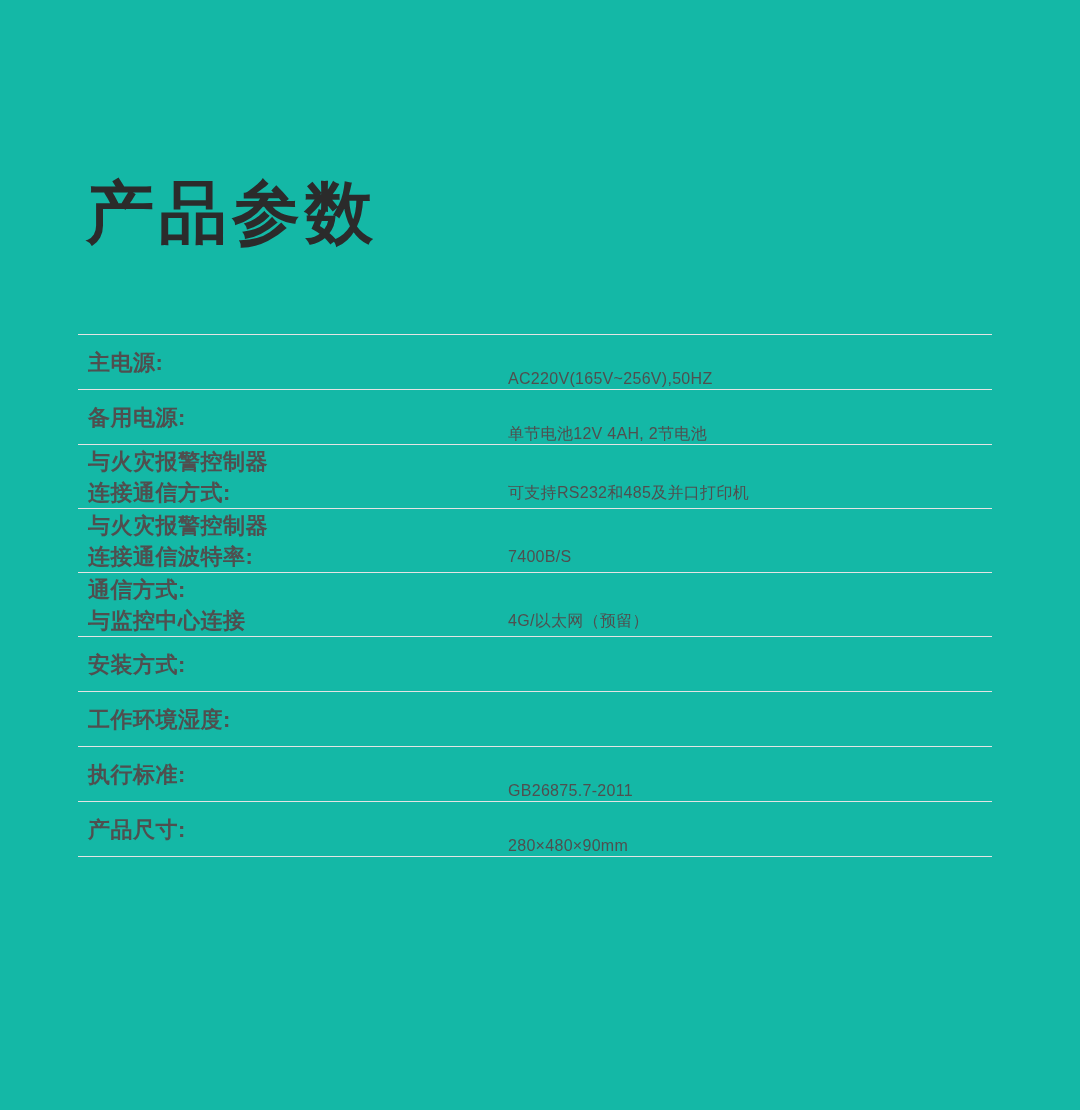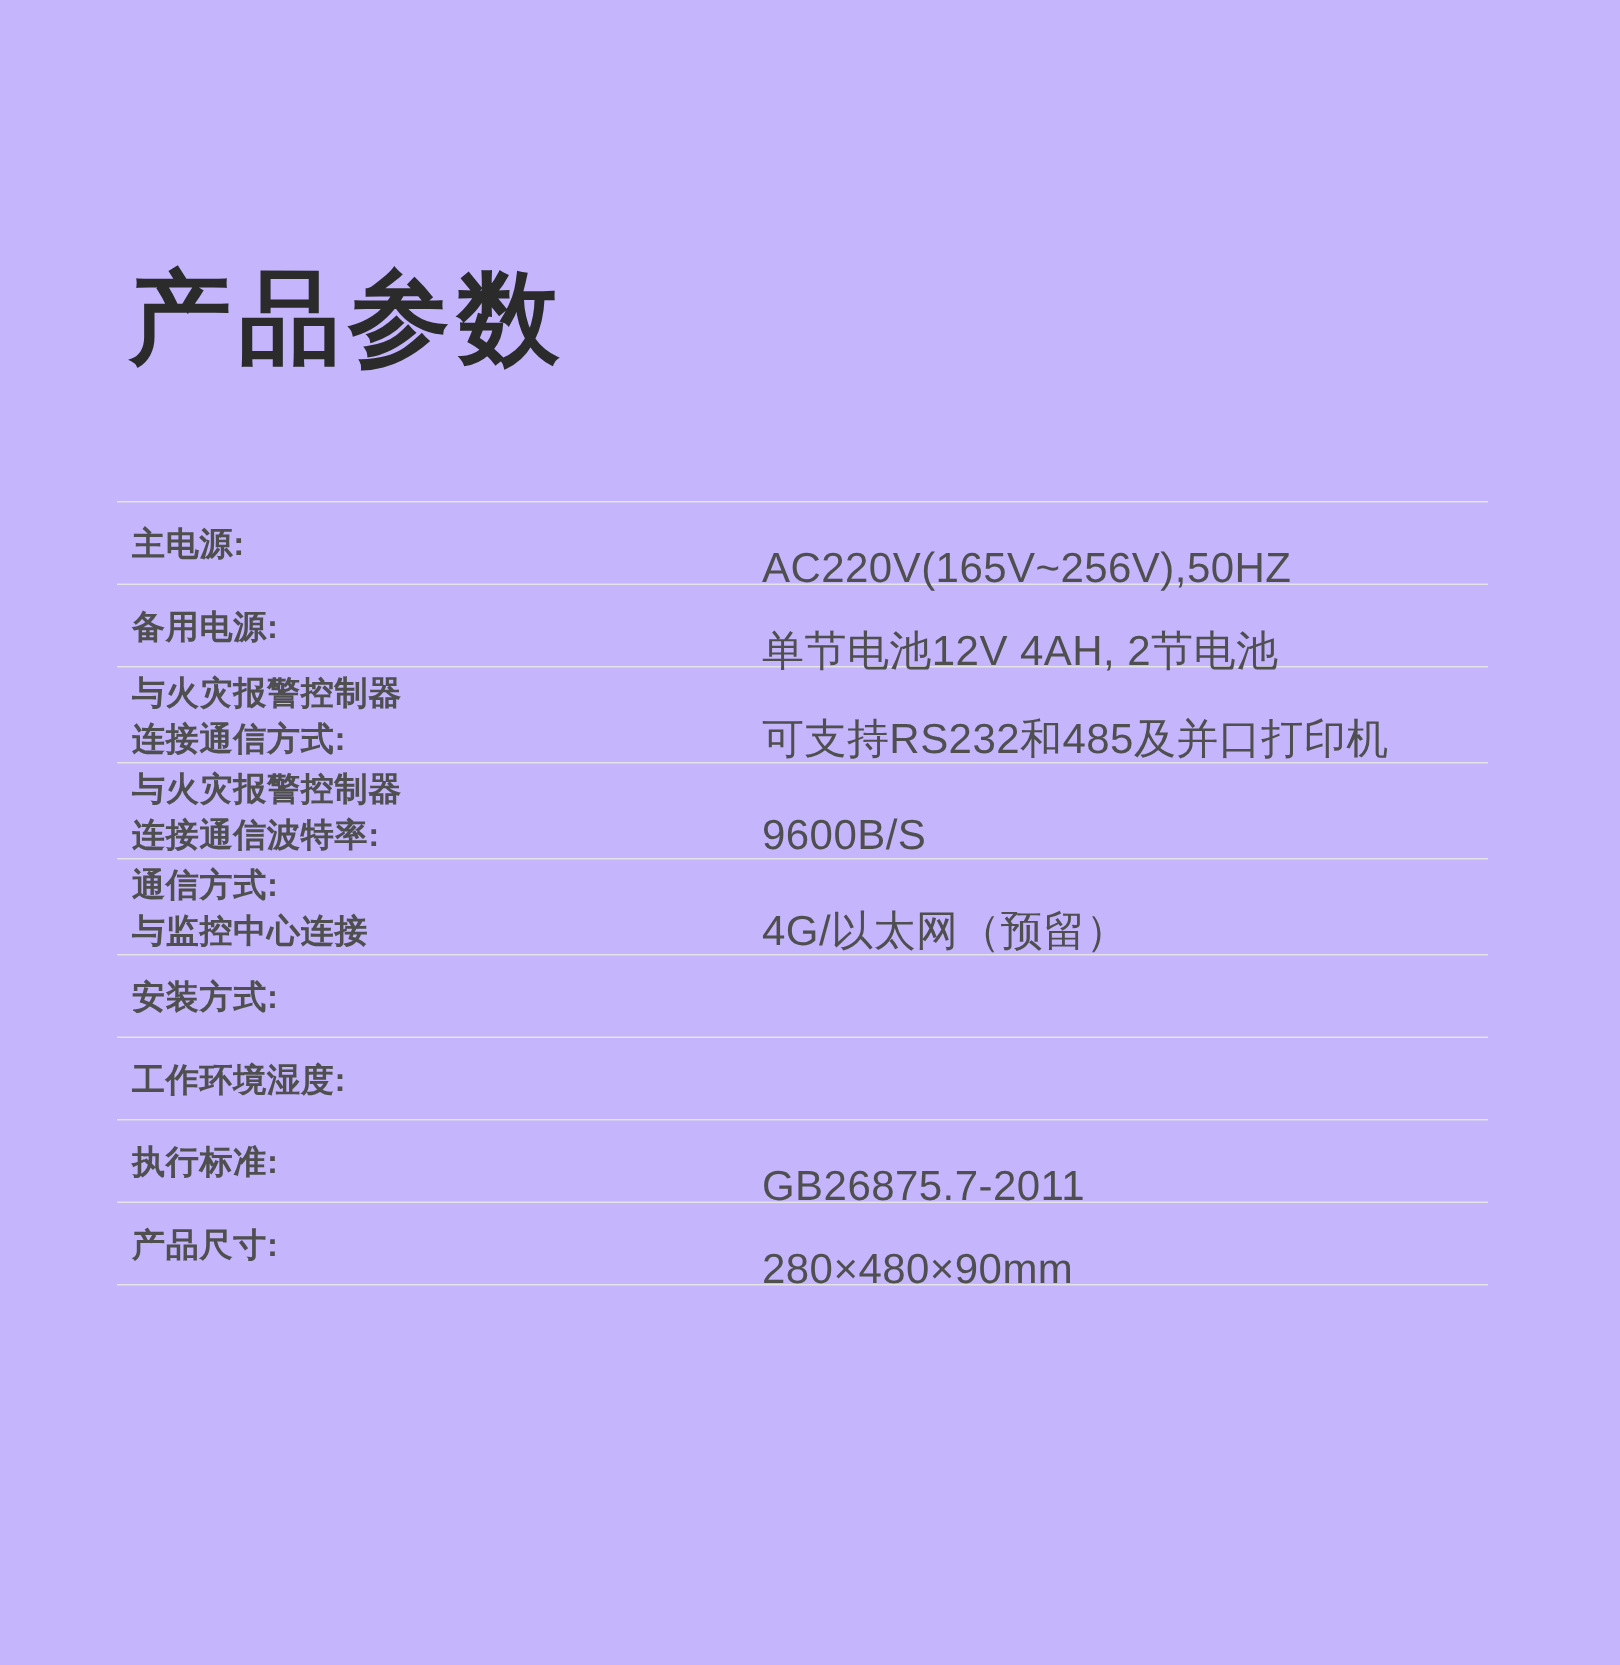--- a/index.html
+++ b/index.html
@@ -5,21 +5,21 @@
   html, body {
     margin: 0;
     padding: 0;
     background: #ffffff;
     font-family: "Liberation Sans", "DejaVu Sans", sans-serif;
   }
   .page {
     position: relative;
     width: 1080px;
     height: 1110px;
-    background: #c4b5fd;
+    background: #14b8a6;
     overflow: hidden;
   }
   .title {
     position: absolute;
     left: 86px;
     top: 176px;
     margin: 0;
     font-size: 68px;
     line-height: 1.08;
     font-weight: 700;
@@ -51,21 +51,21 @@
     line-height: 31px;
     color: #4f4f4f;
     letter-spacing: 0.5px;
     font-weight: bold;
   }
   .label span {
     display: block;
   }
   .value {
     flex: 1;
-    font-size: 28px;
+    font-size: 16px;
     line-height: 30px;
     color: #4f4f4f;
     letter-spacing: 0.3px;
     margin-top: 33px;
   }
 </style>
 </head>
 <body>
 
 <div class="page">
@@ -96,21 +96,21 @@
         <span>连接通信方式:</span>
       </div>
       <div class="value">可支持RS232和485及并口打印机</div>
     </div>
 
     <div class="row tall">
       <div class="label">
         <span>与火灾报警控制器</span>
         <span>连接通信波特率:</span>
       </div>
-      <div class="value">9600B/S</div>
+      <div class="value">7400B/S</div>
     </div>
 
     <div class="row tall">
       <div class="label">
         <span>通信方式:</span>
         <span>与监控中心连接</span>
       </div>
       <div class="value">4G/以太网（预留）</div>
     </div>
 

